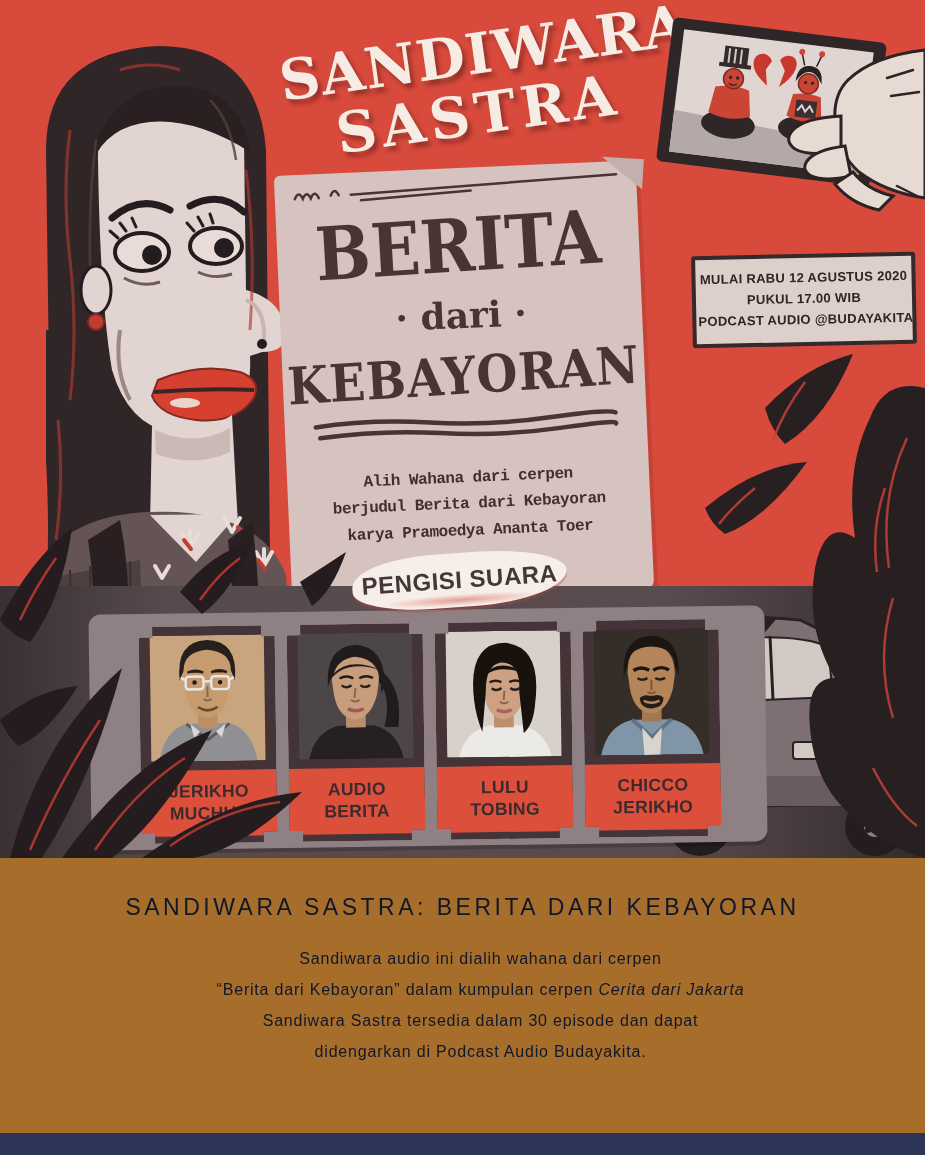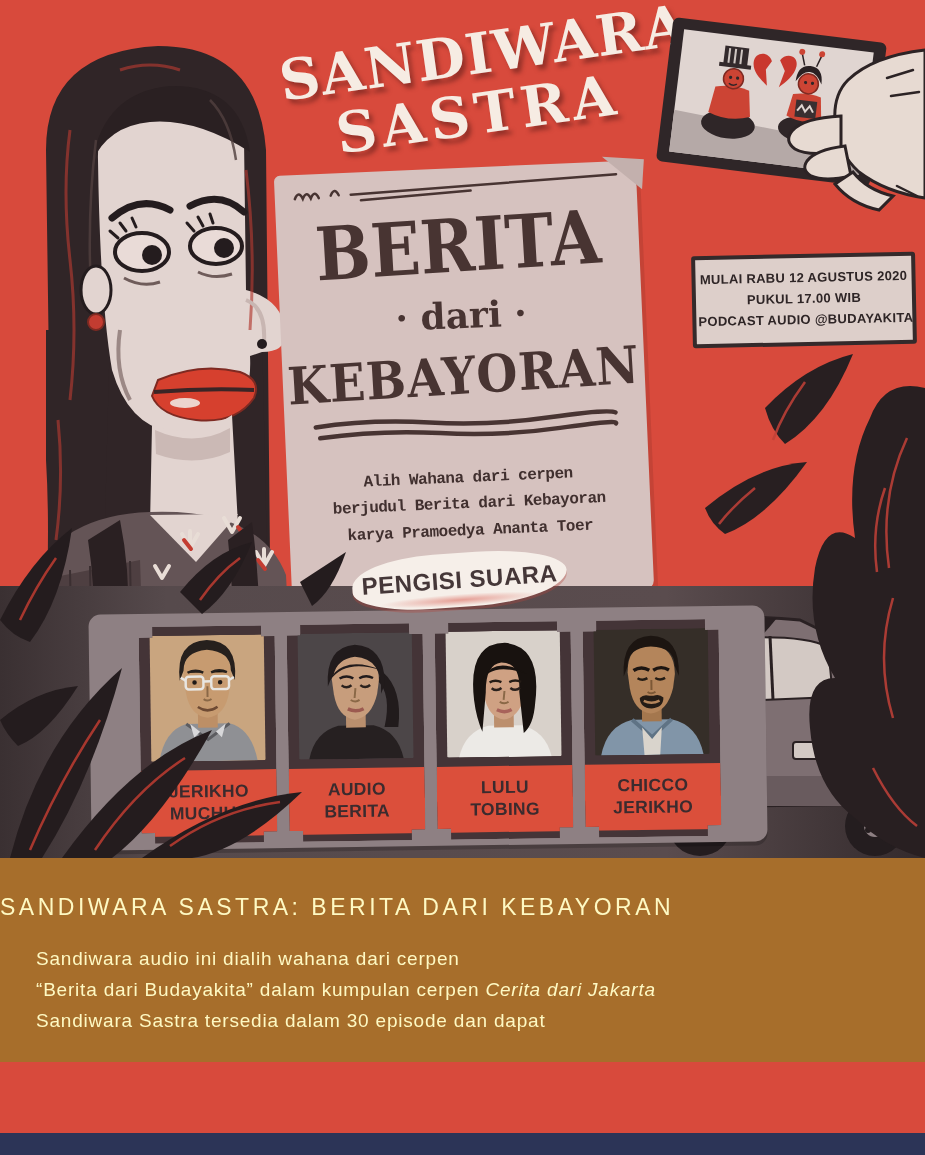--- a/index.html
+++ b/index.html
@@ -59,24 +59,24 @@
 
   .banner{position:absolute;left:352px;top:553px;width:215px;height:54px;background:#f6efe9;
        border-radius:48% 52% 55% 45%/65% 55% 70% 50%;transform:rotate(-4deg);
        display:flex;align-items:center;justify-content:center;
        font-weight:700;font-size:24px;color:#453738;letter-spacing:.5px;
        box-shadow:0 3px 0 rgba(178,70,60,.35);}
   .banner::after{content:"";position:absolute;bottom:1px;left:12%;width:76%;height:12px;
        background:radial-gradient(ellipse at center,rgba(216,92,80,.55),rgba(216,92,80,0) 70%);}
 
   
-  .footer{position:absolute;left:0;top:858px;width:925px;height:204px;background:#a76e2b;
-       color:#fef9c3;text-align:left;}
+  .footer{position:absolute;left:0;top:858px;width:925px;height:275px;background:#a76e2b;
+       color:#0f172a;text-align:center;}
   .footer h1{margin:0;padding-top:36px;font-size:23px;font-weight:400;letter-spacing:3.5px;}
-  .footer .body{margin-top:22px;font-size:19px;line-height:31px;letter-spacing:.8px;margin-left:36px;}
+  .footer .body{margin-top:22px;font-size:16px;line-height:31px;letter-spacing:.8px;margin-left:36px;}
   .footer .it{font-style:italic;}
 
   .navy{position:absolute;left:0;top:1133px;width:925px;height:22px;background:#2c3457;}
 </style>
 </head>
 <body>
 
 <div class="canvas">
   <div class="top">
 
@@ -418,19 +418,20 @@
 
     <div class="banner">
       <span>PENGISI SUARA</span>
     </div>
   </div>
 
   <div class="footer">
     <h1>SANDIWARA SASTRA: BERITA DARI KEBAYORAN</h1>
     <div class="body">
       <div>Sandiwara audio ini dialih wahana dari cerpen</div>
-      <div><span>“Berita dari Budayakita” dalam kumpulan cerpen </span><span class="it">Cerita dari Jakarta</span></div>
+      <div><span>“Berita dari Kebayoran” dalam kumpulan cerpen </span><span class="it">Cerita dari Jakarta</span></div>
       <div>Sandiwara Sastra tersedia dalam 30 episode dan dapat</div>
+      <div>didengarkan di Podcast Audio Budayakita.</div>
     </div>
   </div>
 
   <div class="navy"></div>
 </div>
 
 </body></html>

